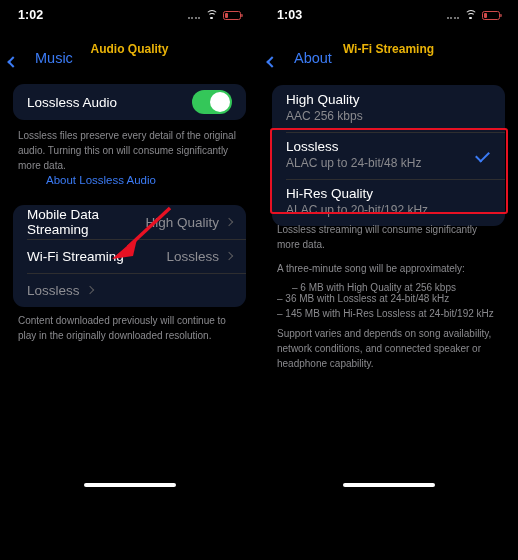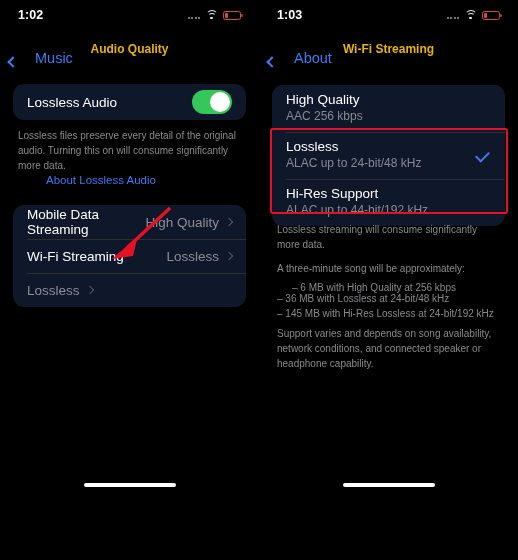--- a/index.html
+++ b/index.html
@@ -182,20 +182,21 @@
         <div class="row-value">Lossless</div>
         <span class="chev-right"></span>
       </div>
       <div class="row">
         <div class="sep"></div>
         <div class="row-value">Lossless</div>
         <span class="chev-right"></span>
       </div>
     </div>
 
+    <div class="note" style="top:313px;">Content downloaded previously will continue to play in the originally downloaded resolution.</div>
 
     <svg class="arrow-svg" width="259" height="560">
       <line x1="170" y1="208" x2="128" y2="247" stroke="#e81123" stroke-width="3.4"></line>
       <polygon points="112,259 136,238 132,254 122,252" fill="#e81123"></polygon>
       <polygon points="112,259 137,239 133,256" fill="#e81123"></polygon>
     </svg>
 
     <div class="home-ind"></div>
   </div>
 
@@ -236,22 +237,22 @@
         <div class="opt-sub">AAC 256 kbps</div>
       </div>
       <div class="opt">
         <div class="sep"></div>
         <div class="opt-title">Lossless</div>
         <div class="opt-sub">ALAC up to 24-bit/48 kHz</div>
         <span class="opt-check"></span>
       </div>
       <div class="opt">
         <div class="sep"></div>
-        <div class="opt-title">Hi-Res Support</div>
-        <div class="opt-sub">ALAC up to 44-bit/192 kHz</div>
+        <div class="opt-title">Hi-Res Quality</div>
+        <div class="opt-sub">ALAC up to 20-bit/192 kHz</div>
       </div>
     </div>
 
     <div class="note" style="top:261px;">A three-minute song will be approximately:</div>
     <div class="note" style="top:222px;">Lossless streaming will consume significantly more data.</div>
     <div class="note" style="top:280px;margin-left:15px;">– 6 MB with High Quality at 256 kbps</div>
     <div class="note" style="top:291px;">– 36 MB with Lossless at 24-bit/48 kHz</div>
     <div class="note" style="top:306px;">– 145 MB with Hi-Res Lossless at 24-bit/192 kHz</div>
     <div class="note" style="top:326px;">Support varies and depends on song availability, network conditions, and connected speaker or headphone capability.</div>
 

